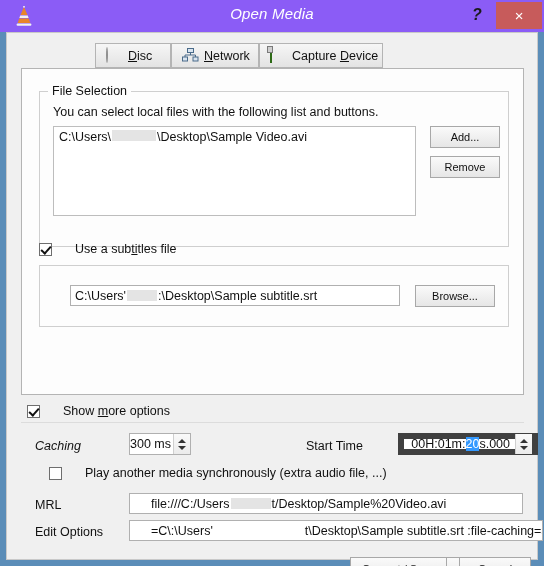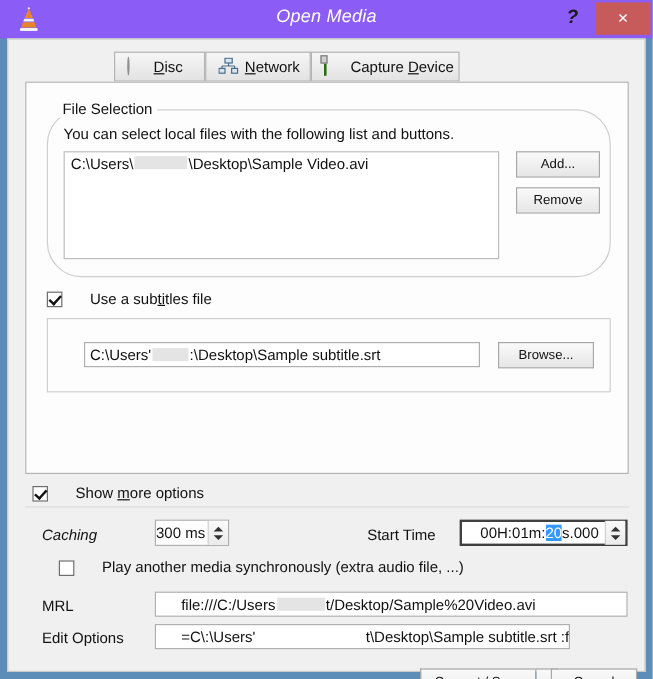--- a/index.html
+++ b/index.html
@@ -201,21 +201,21 @@
   .group-title {
     position: absolute;
     top: -8px;
     left: 8px;
     background: #fdfdfd;
     padding: 0 4px;
     font-size: 12.5px;
     color: #111;
   }
 
-  .grp-fileselect { left: 17px; top: 22px; width: 470px; height: 140px; border-radius: 29px; }
+  .grp-fileselect { left: 17px; top: 22px; width: 470px; height: 156px; }
   .grp-subs       { left: 17px; top: 196px; width: 470px; height: 62px; text-align: center; }
 
   .hint {
     position: absolute;
     left: 13px; top: 13px;
     font-size: 12.5px;
     color: #111;
   }
 
   .filelist {
@@ -333,21 +333,21 @@
 
   .spin {
     position: absolute;
     box-sizing: border-box;
     background: #ffffff;
     border: 1px solid #b0b0b0;
     display: flex;
     align-items: center;
     height: 22px;
   }
-  .spin.focused { border: 2px solid #404040; }
+  .spin.focused { border: 6px solid #404040; margin-left: 15px; }
   .spin .sval {
     flex: 1;
     text-align: right;
     padding-right: 5px;
     font-size: 12.5px;
     color: #111;
     white-space: nowrap;
     overflow: hidden;
     cursor: text;
   }
@@ -384,21 +384,21 @@
     font-size: 12.5px;
     color: #111;
     padding: 0 21px;
     display: flex;
     align-items: center;
     white-space: nowrap;
     overflow: hidden;
     cursor: text;
   }
   .in-mrl  { left: 108px; top: 70px; width: 394px; }
-  .in-edit { left: 108px; top: 97px; width: 346px; gap: 45px; }
+  .in-edit { left: 108px; top: 97px; width: 414px; gap: 45px; }
 
   
   .btn-convert {
     position: absolute;
     left: 343px; top: 524px;
     width: 96px; height: 24px;
     border-right: none;
   }
   .btn-convert-arrow {
     position: absolute;

